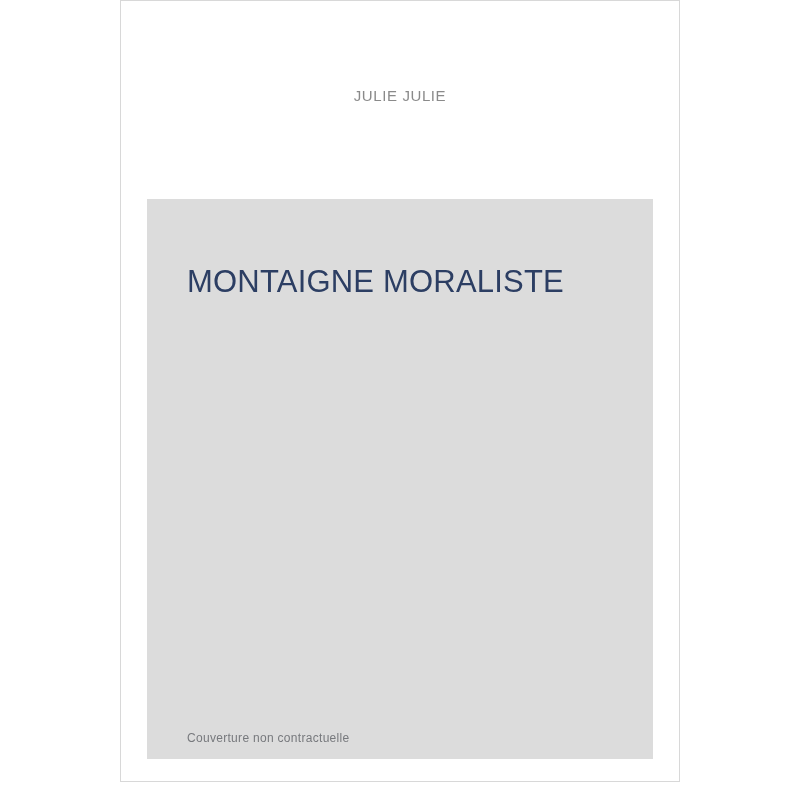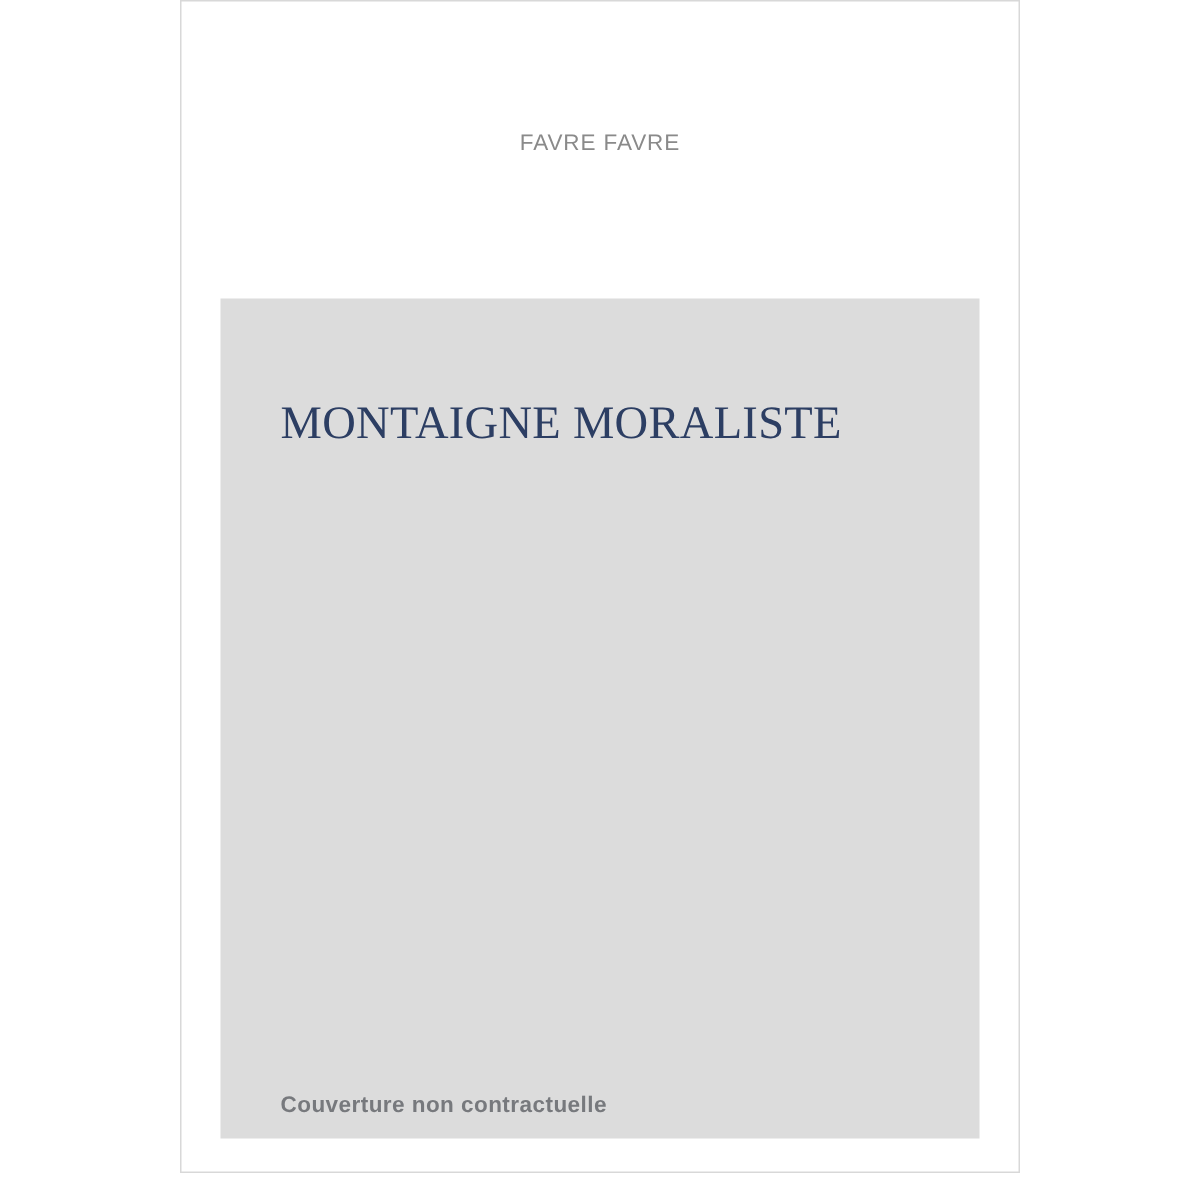--- a/index.html
+++ b/index.html
@@ -54,43 +54,42 @@
   }
 
   .title {
     position: absolute;
     left: 40px;
     top: 62px;
     width: 440px;
     color: #2c3e63;
     font-size: 31px;
     line-height: 42px;
-    font-family: Liberation Serif, serif;
+    font-family: Liberation Sans, sans-serif;
     letter-spacing: 0.2px;
   }
 
   .disclaimer {
     position: absolute;
     left: 40px;
     bottom: 14px;
-    font-size: 15px;
+    font-size: 12px;
     color: #77797d;
     letter-spacing: 0.3px;
     font-family: "Liberation Sans", sans-serif;
-    font-weight: bold;
   }
 </style>
 </head>
 <body>
 
 <div class="page">
 
   <div class="cover">
 
-    <div class="author">FAVRE FAVRE</div>
+    <div class="author">JULIE JULIE</div>
 
     <div class="title-block">
 
       <div class="title">
         <div>MONTAIGNE MORALISTE</div>
       </div>
 
       <div class="disclaimer">Couverture non contractuelle</div>
 
     </div>

